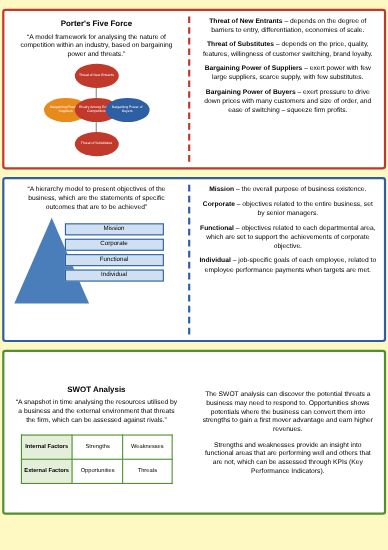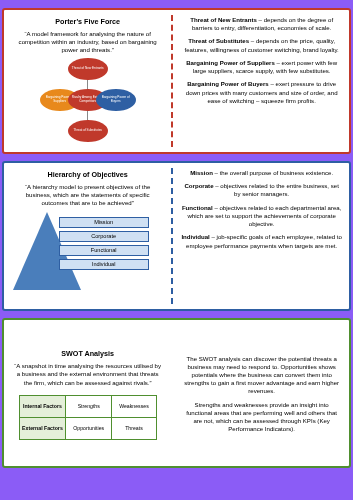--- a/index.html
+++ b/index.html
@@ -6,21 +6,21 @@
   html, body {
     margin: 0; padding: 0;
     width: 353px; height: 500px;
     background: #ffffff;
     font-family: "Liberation Sans", sans-serif;
   }
   .page {
     width: 353px; height: 500px;
     position: relative;
     padding: 8px 2px;
-    background: #8b5cf6;
+    background: #fef9c3;
   }
 
   .card {
     border: 2px solid #000;
     border-radius: 3px;
     display: flex;
     width: 100%;
     background: #fff;
     margin-bottom: 7px;
     overflow: hidden;
@@ -183,21 +183,20 @@
     <div class="col-right">
       <div class="rtext"><b>Threat of New Entrants</b><span> – depends on the degree of barriers to entry, differentiation, economies of scale.</span></div>
       <div class="rtext"><b>Threat of Substitutes</b><span> – depends on the price, quality, features, willingness of customer switching, brand loyalty.</span></div>
       <div class="rtext"><b>Bargaining Power of Suppliers</b><span> – exert power with few large suppliers, scarce supply, with few substitutes.</span></div>
       <div class="rtext last"><b>Bargaining Power of Buyers</b><span> – exert pressure to drive down prices with many customers and size of order, and ease of switching – squeeze firm profits.</span></div>
     </div>
   </div>
 
   <div class="card blue">
     <div class="col-left">
-      <div class="card-title">Hierarchy of Objectives</div>
       <div class="quote">“A hierarchy model to present objectives of the business, which are the statements of specific outcomes that are to be achieved”</div>
       <div class="pyramid-wrap">
         <div class="tri"></div>
         <div class="plabels">
           <div class="plabel">Mission</div>
           <div class="plabel">Corporate</div>
           <div class="plabel">Functional</div>
           <div class="plabel">Individual</div>
         </div>
       </div>

